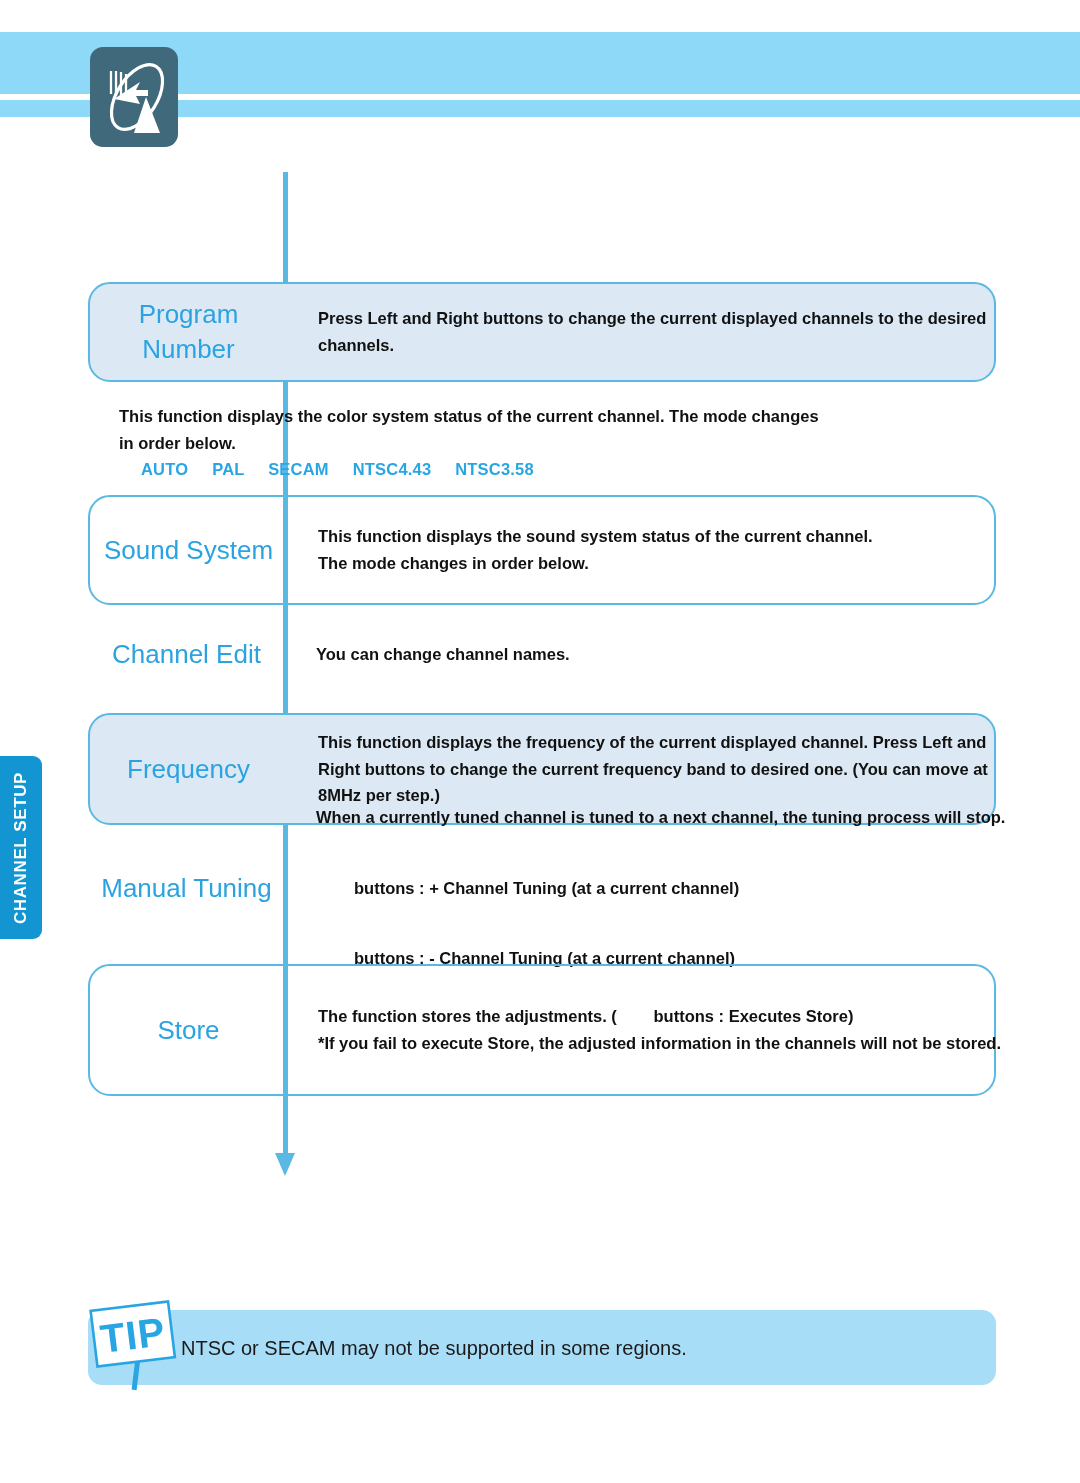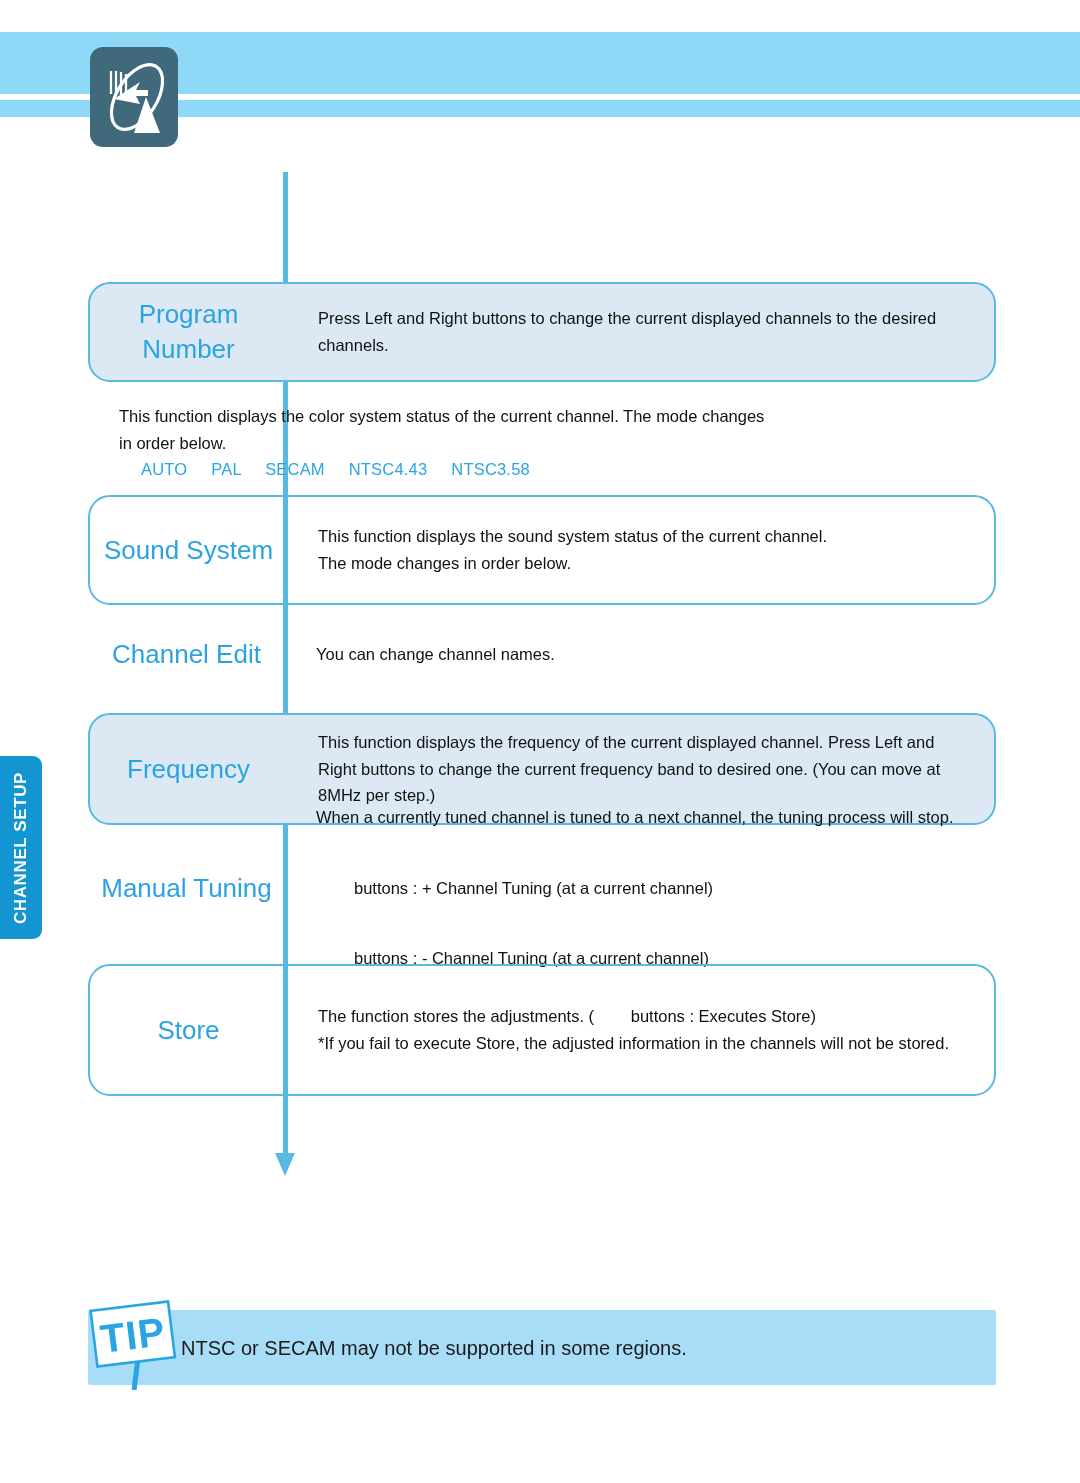--- a/index.html
+++ b/index.html
@@ -109,21 +109,21 @@
     flex: 1 1 auto;
     display: flex;
     flex-direction: column;
     justify-content: center;
     box-sizing: border-box;
     padding: 0 16px 0 31px;
   }
   .row-body .ln {
     color: #111111;
     font-size: 16.5px;
-    font-weight: normal;
+    font-weight: bold;
     line-height: 1.62;
     white-space: pre;
   }
   .row-body .ln.modes {
     color: #29a5e3;
     padding-left: 22px;
     letter-spacing: 0.2px;
   }
   .row-body .ln.indent {
     padding-left: 38px;
@@ -143,21 +143,21 @@
   #row-channel-edit .row-body,
   #row-manual-tuning .row-body,
   #row-store .row-body { padding-left: 31px; }
 
   
   #tip-callout {
     position: absolute;
     left: 88px; top: 1310px;
     width: 908px; height: 75px;
     background: #a8ddf7;
-    border-radius: 2px;
+    border-radius: 14px;
   }
   #tip-text {
     position: absolute;
     left: 93px; top: 50%;
     transform: translateY(-50%);
     color: #1a1a1a;
     font-size: 20px;
     white-space: nowrap;
   }
   #tip-sign {

